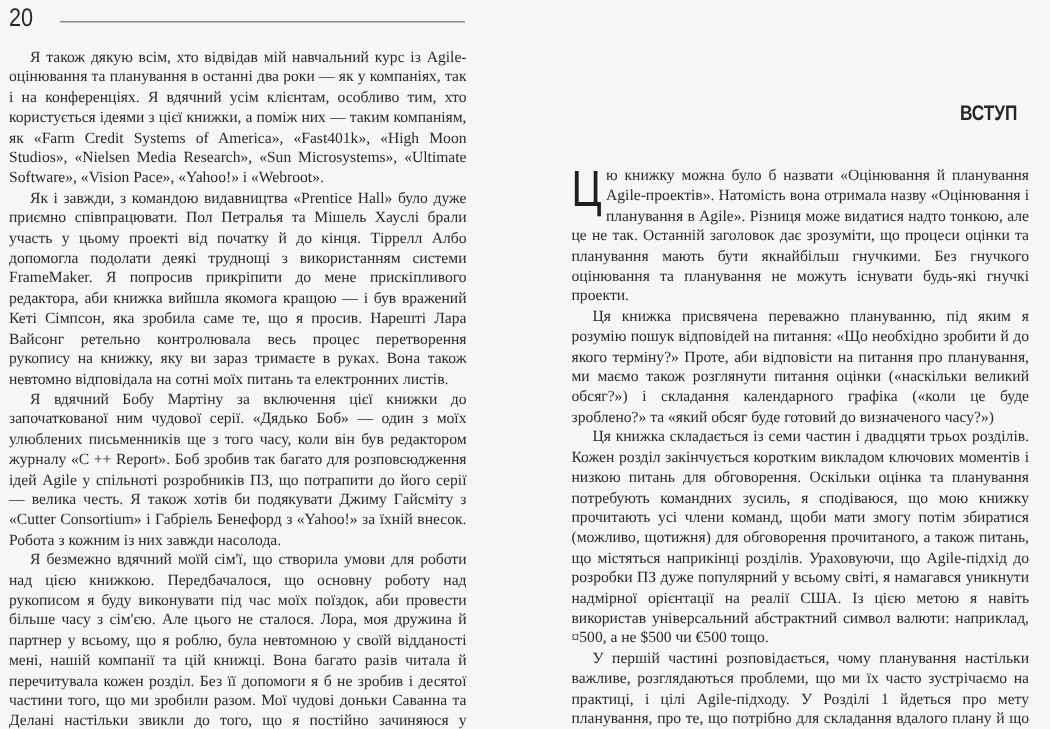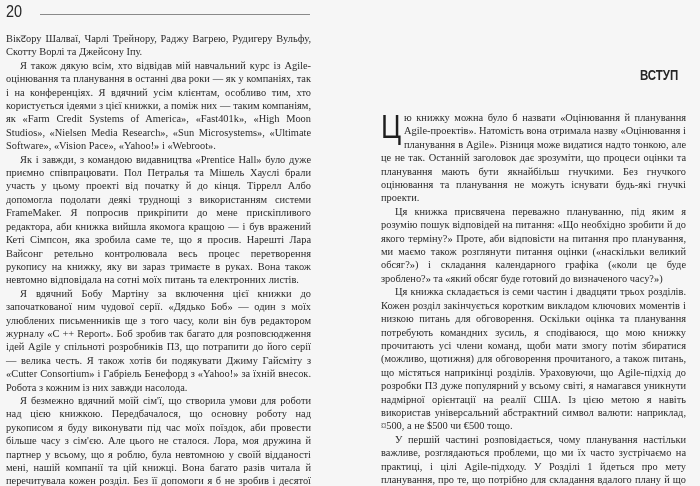--- a/index.html
+++ b/index.html
@@ -47,21 +47,20 @@
     width: 20px;
   }
 </style>
 </head>
 <body>
 
 <div class="page-number">20</div>
 <div class="header-rule"></div>
 
 <div class="col left-col">
-  <p class="noindent">Вікटору Шалваї, Чарлі Трейнору, Раджу Вагрею, Рудигеру Вульфу, Скотту Ворлі та Джейсону Іпу.</p>
   <p>Я також дякую всім, хто відвідав мій навчальний курс із Agile-оцінювання та планування в останні два роки — як у компаніях, так і на конференціях. Я вдячний усім клієнтам, особливо тим, хто користується ідеями з цієї книжки, а поміж них — таким компаніям, як «Farm Credit Systems of America», «Fast401k», «High Moon Studios», «Nielsen Media Research», «Sun Microsystems», «Ultimate Software», «Vision Pace», «Yahoo!» і «Webroot».</p>
   <p>Як і завжди, з командою видавництва «Prentice Hall» було дуже приємно співпрацювати. Пол Петралья та Мішель Хауслі брали участь у цьому проекті від початку й до кінця. Тіррелл Албо допомогла подолати деякі труднощі з використанням системи FrameMaker. Я попросив прикріпити до мене прискіпливого редактора, аби книжка вийшла якомога кращою — і був вражений Кеті Сімпсон, яка зробила саме те, що я просив. Нарешті Лара Вайсонг ретельно контролювала весь процес перетворення рукопису на книжку, яку ви зараз тримаєте в руках. Вона також невтомно відповідала на сотні моїх питань та електронних листів.</p>
   <p>Я вдячний Бобу Мартіну за включення цієї книжки до започаткованої ним чудової серії. «Дядько Боб» — один з моїх улюблених письменників ще з того часу, коли він був редактором журналу «C ++ Report». Боб зробив так багато для розповсюдження ідей Agile у спільноті розробників ПЗ, що потрапити до його серії — велика честь. Я також хотів би подякувати Джиму Гайсміту з «Cutter Consortium» і Габріель Бенефорд з «Yahoo!» за їхній внесок. Робота з кожним із них завжди насолода.</p>
   <p>Я безмежно вдячний моїй сім'ї, що створила умови для роботи над цією книжкою. Передбачалося, що основну роботу над рукописом я буду виконувати під час моїх поїздок, аби провести більше часу з сім'єю. Але цього не сталося. Лора, моя дружина й партнер у всьому, що я роблю, була невтомною у своїй відданості мені, нашій компанії та цій книжці. Вона багато разів читала й перечитувала кожен розділ. Без її допомоги я б не зробив і десятої частини того, що ми зробили разом. Мої чудові доньки Саванна та Делані настільки звикли до того, що я постійно зачиняюся у домашньому кабінеті, що моя поява стала видаватися їм дивною. І я дякую їм за обійми, поцілунки — і за те, що вони є.</p>
 </div>
 
 <div class="chapter-title">ВСТУП</div>
 
 <div class="col right-col">
   <p class="noindent"><span class="dropcap">Ц</span><span>ю книжку можна було б назвати «Оцінювання й планування Agile-проектів». Натомість вона отримала назву «Оцінювання і планування в Agile». Різниця може видатися надто тонкою, але це не так. Останній заголовок дає зрозуміти, що процеси оцінки та планування мають бути якнайбільш гнучкими. Без гнучкого оцінювання та планування не можуть існувати будь-які гнучкі проекти.</span></p>

